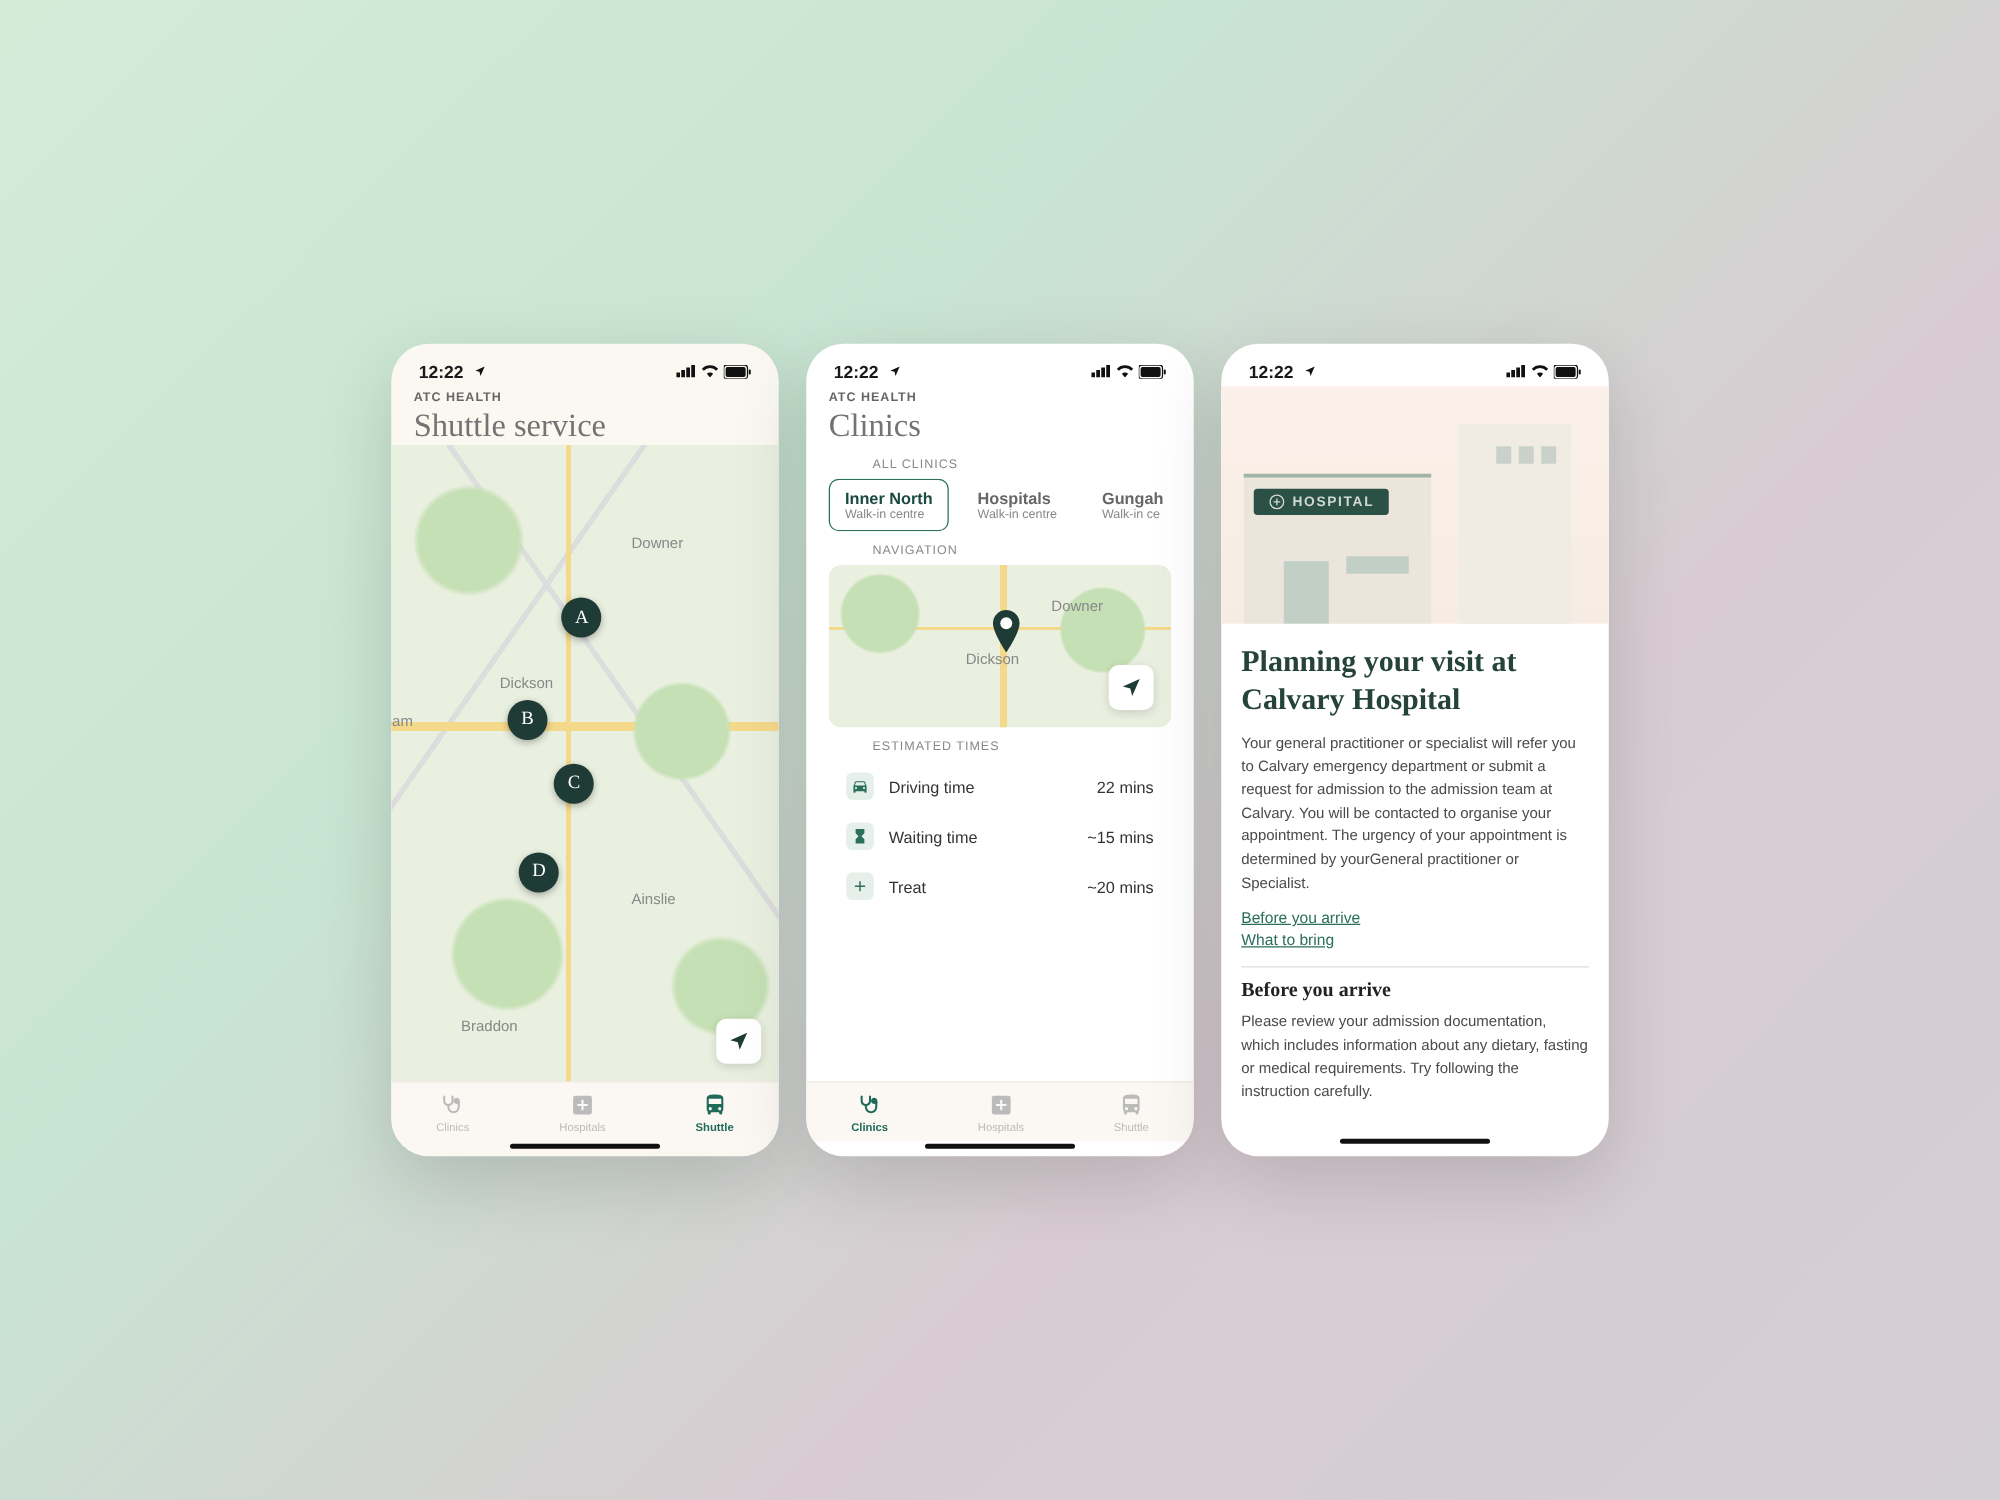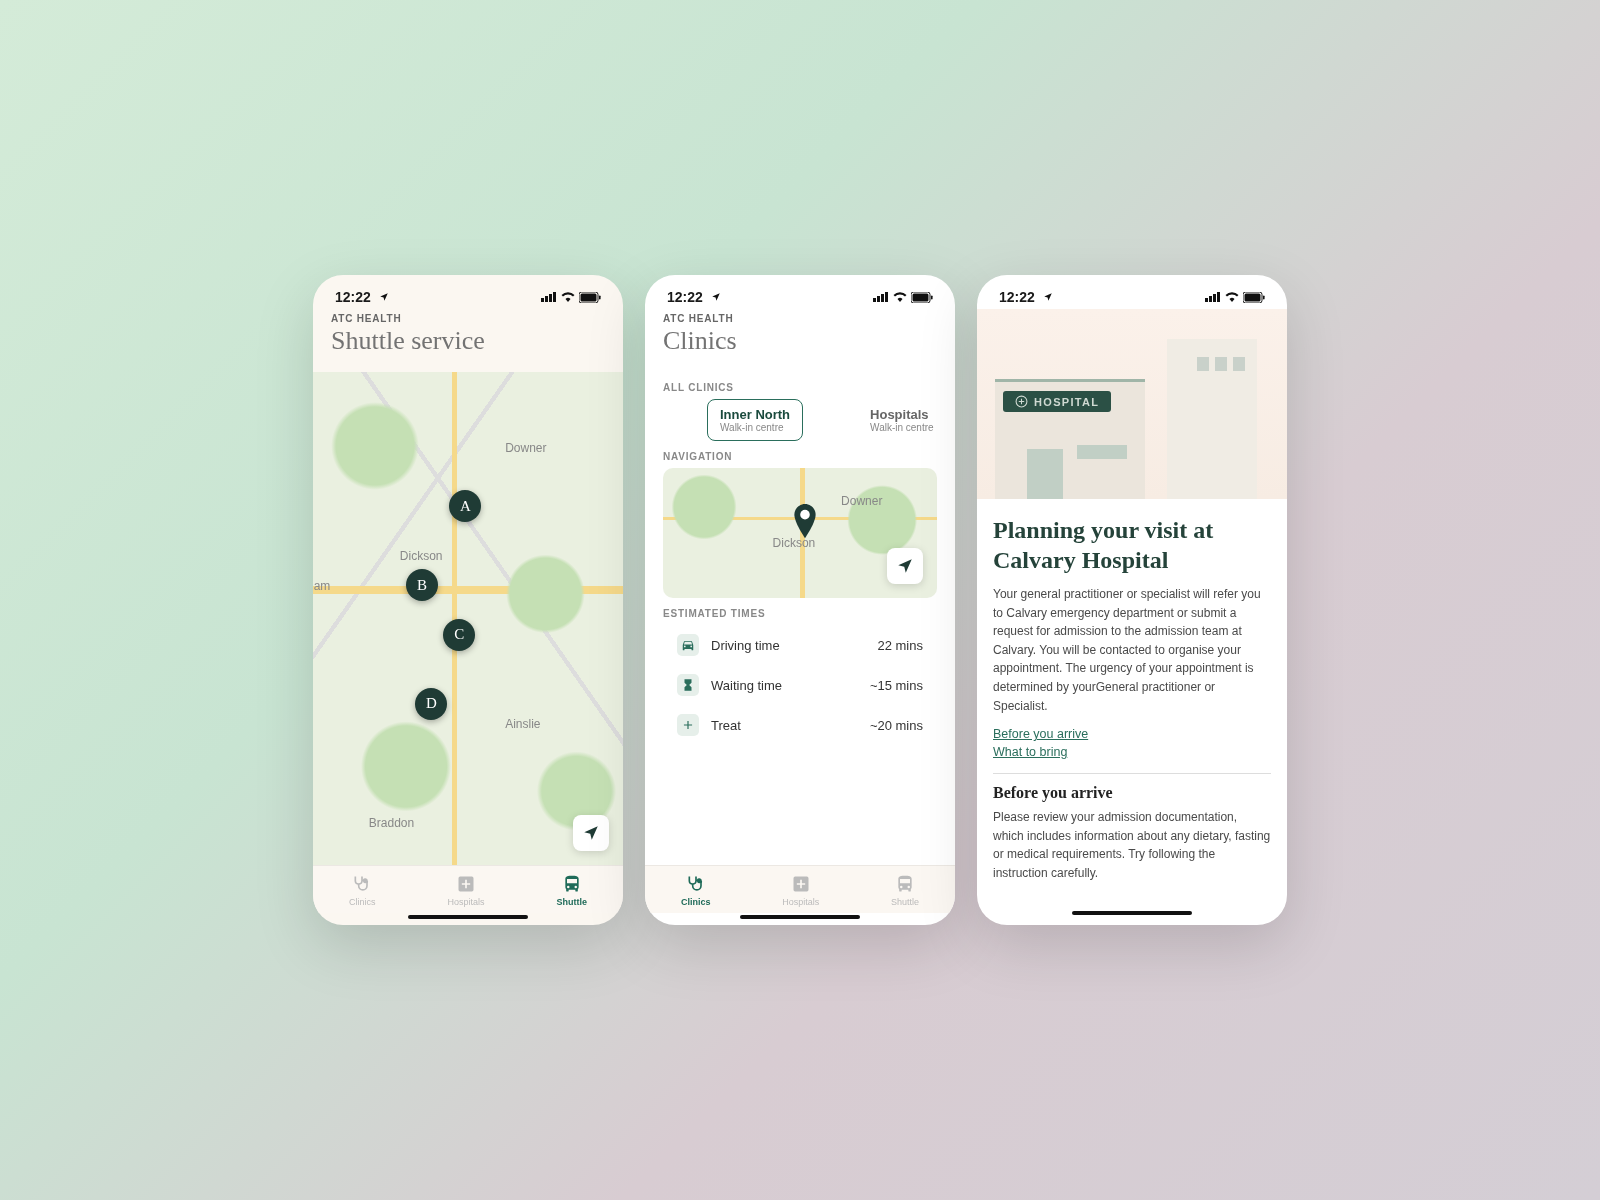--- a/index.html
+++ b/index.html
@@ -19,24 +19,24 @@
   display: flex; flex-direction: column; justify-content: center;
 }
 .phone.white { background: #fff; }
 .status-bar {
   display: flex; justify-content: space-between; align-items: center;
   padding: 14px 22px 4px; font-size: 14px; font-weight: 600; color: #1a1a1a;
 }
 .status-icons { display: flex; gap: 4px; align-items: center; }
 .status-icons svg { display: block; }
 .loc-arrow { margin-left: 4px; }
-.header { padding: 4px 18px 16px; }
+.header { padding: 4px 18px 0; }
 .eyebrow { font-size: 10px; letter-spacing: 0.08em; color: #666; font-weight: 600; }
 .title { font-family: Georgia, "Times New Roman", serif; font-size: 26px; color: #737373; margin-top: 2px; font-weight: 500; }
-.section-label { font-size: 10px; letter-spacing: 0.08em; color: #888; font-weight: 700; padding: 10px 18px 6px; }
+.section-label { font-size: 10px; letter-spacing: 0.08em; color: #888; font-weight: 400; padding: 10px 18px 6px; margin-left: 35px; }
 .map-full {
   flex: 1; position: relative;
   background: #eaf0e0;
   background-image:
     radial-gradient(circle at 20% 15%, #c5e0b4 0%, #c5e0b4 8%, transparent 9%),
     radial-gradient(circle at 75% 45%, #c5e0b4 0%, #c5e0b4 10%, transparent 11%),
     radial-gradient(circle at 30% 80%, #c5e0b4 0%, #c5e0b4 9%, transparent 10%),
     radial-gradient(circle at 85% 85%, #c5e0b4 0%, #c5e0b4 7%, transparent 8%),
     linear-gradient(90deg, transparent 45%, #f5d98a 45%, #f5d98a 46.5%, transparent 46.5%),
     linear-gradient(0deg, transparent 55%, #f5d98a 55%, #f5d98a 56.5%, transparent 56.5%),
@@ -58,21 +58,21 @@
   display: flex; justify-content: space-around; align-items: center;
   padding: 8px 0 6px; border-top: 1px solid rgba(0,0,0,0.06);
   background: rgba(251, 247, 241, 0.95);
 }
 .tab-item { display: flex; flex-direction: column; align-items: center; gap: 3px; color: #bbb; font-size: 9px; font-weight: 500; }
 .tab-item.active { color: #1f6b59; font-weight: 700; }
 .home-ind { width: 120px; height: 4px; background: #111; border-radius: 3px; margin: 2px auto 6px; }
 .clinic-tabs { display: flex; gap: 10px; padding: 0 18px; overflow: hidden; }
 .clinic-tab {
   padding: 7px 12px; border-radius: 8px; border: 1.5px solid transparent;
-  color: #666; white-space: nowrap; flex-shrink: 0; margin-left: 44px;
+  color: #666; white-space: nowrap; flex-shrink: 0;
 }
 .clinic-tab.active { border-color: #2a6e5c; color: #1a4a3d; }
 .clinic-tab .ct-name { font-size: 13px; font-weight: 600; }
 .clinic-tab .ct-sub { font-size: 10px; color: #888; }
 .nav-map {
   margin: 0 18px; height: 130px; border-radius: 10px;
   background: #eaf0e0;
   background-image:
     radial-gradient(circle at 15% 30%, #c5e0b4 0%, #c5e0b4 12%, transparent 13%),
     radial-gradient(circle at 80% 40%, #c5e0b4 0%, #c5e0b4 14%, transparent 15%),

